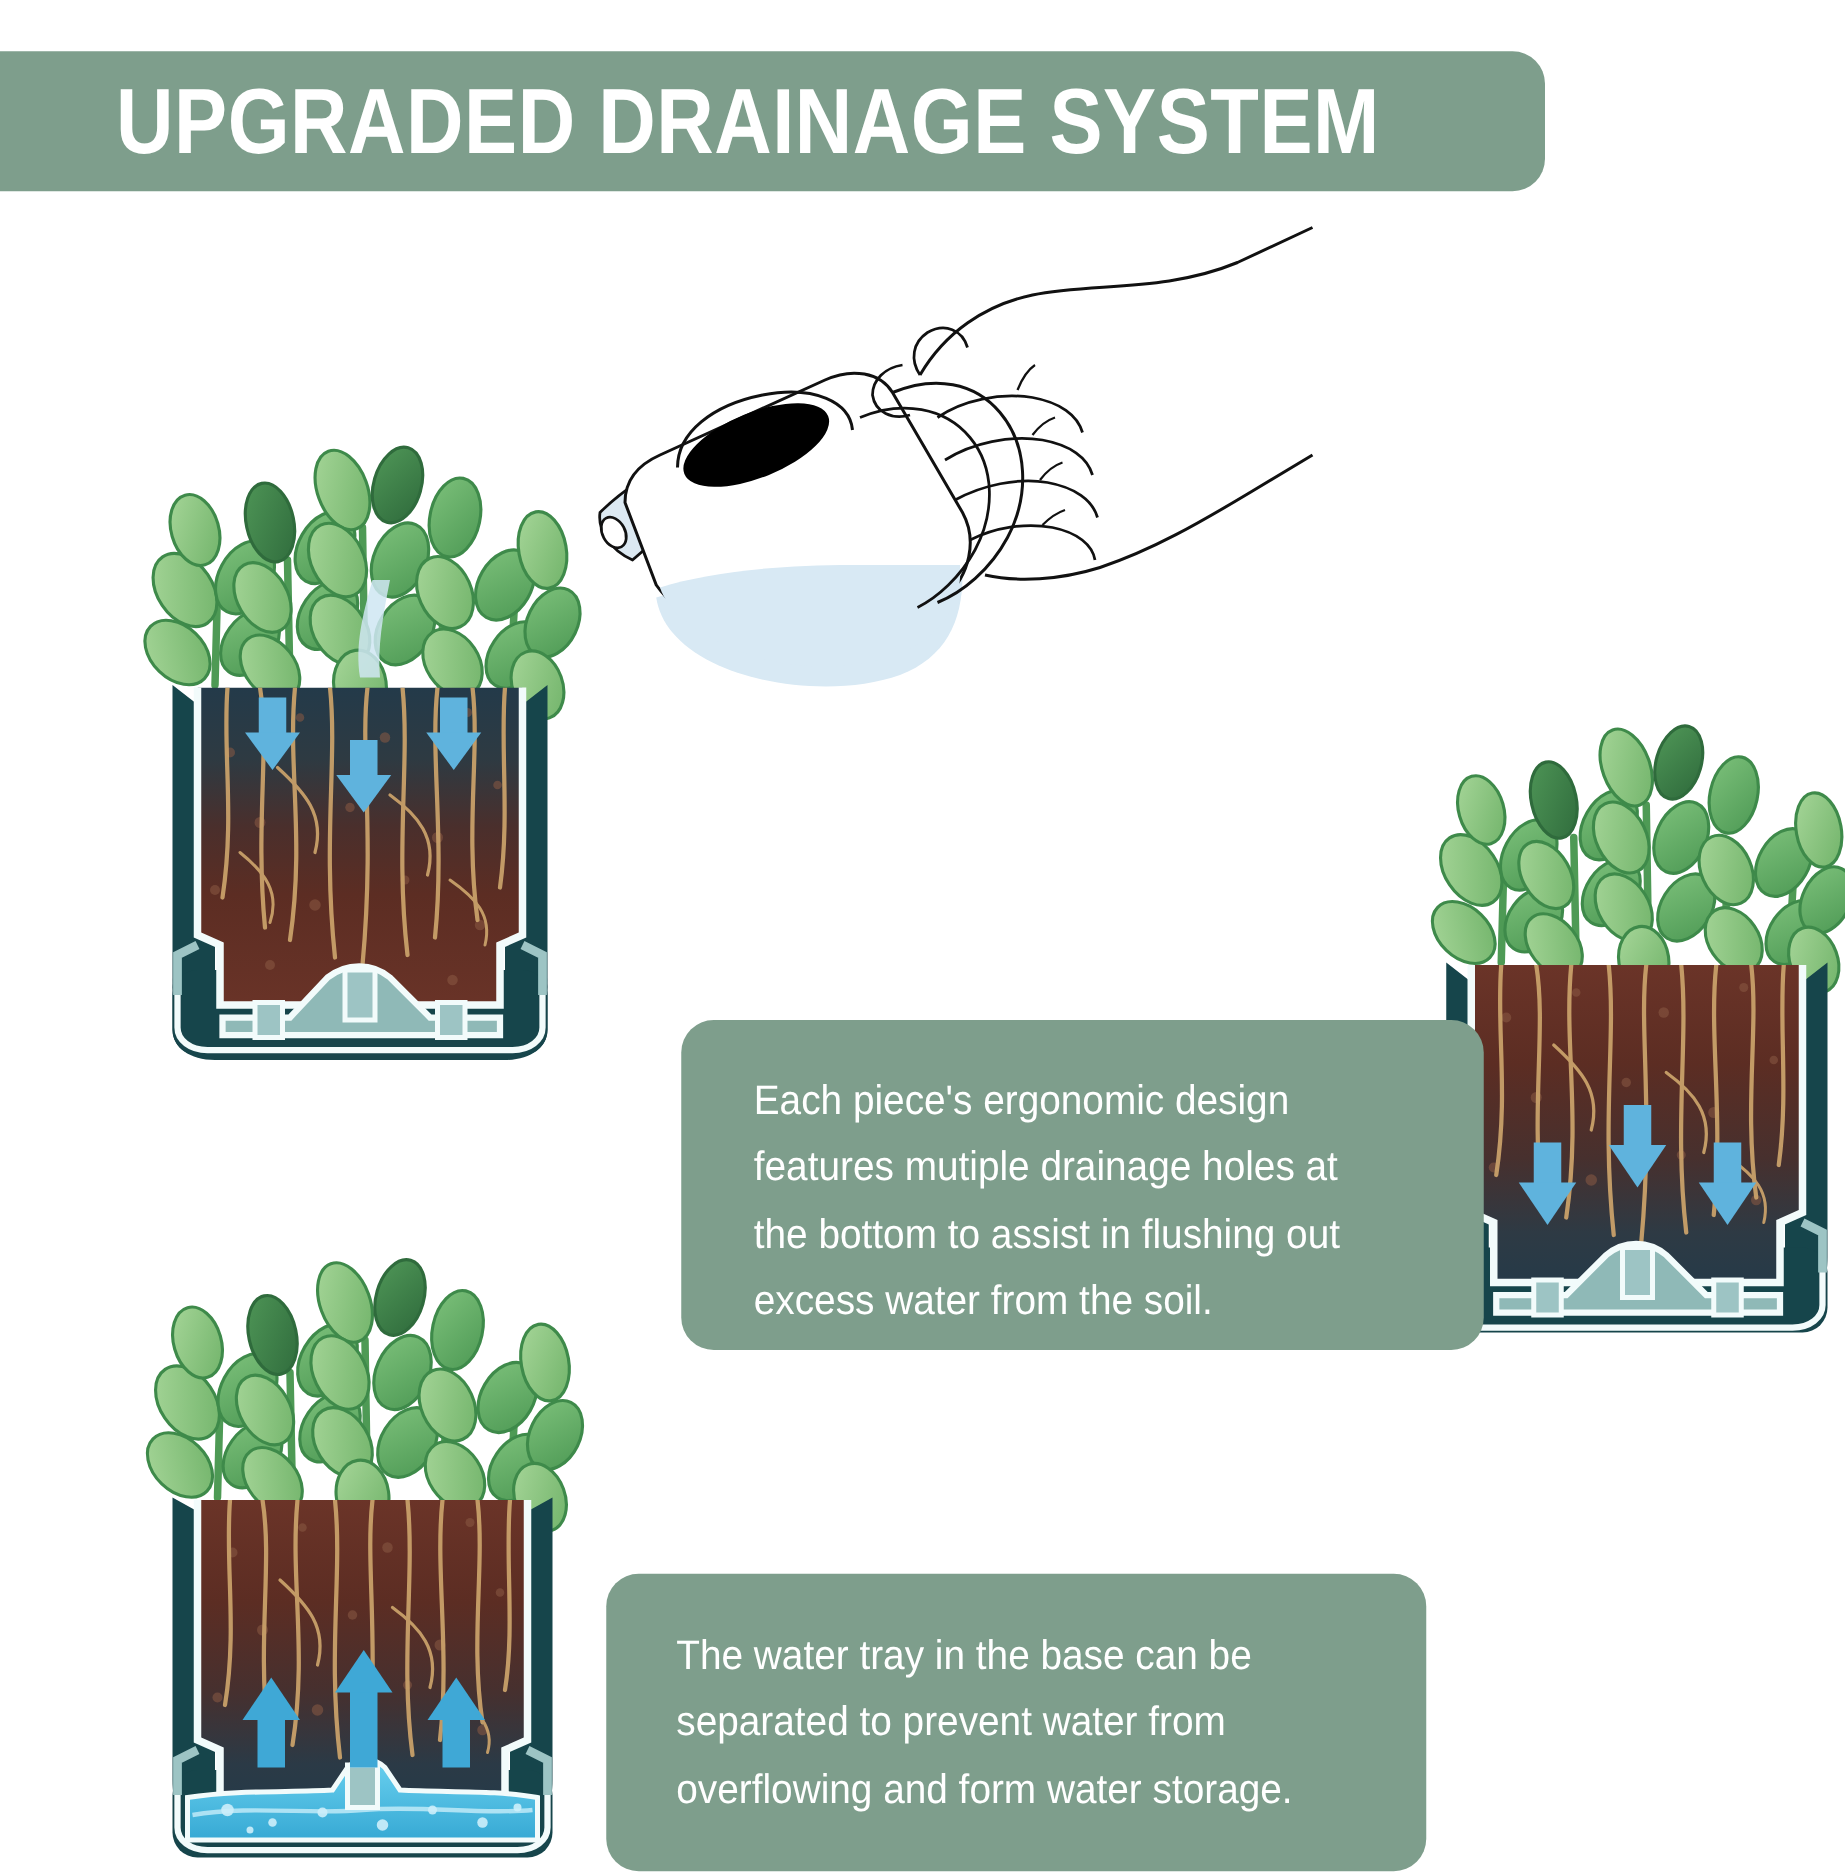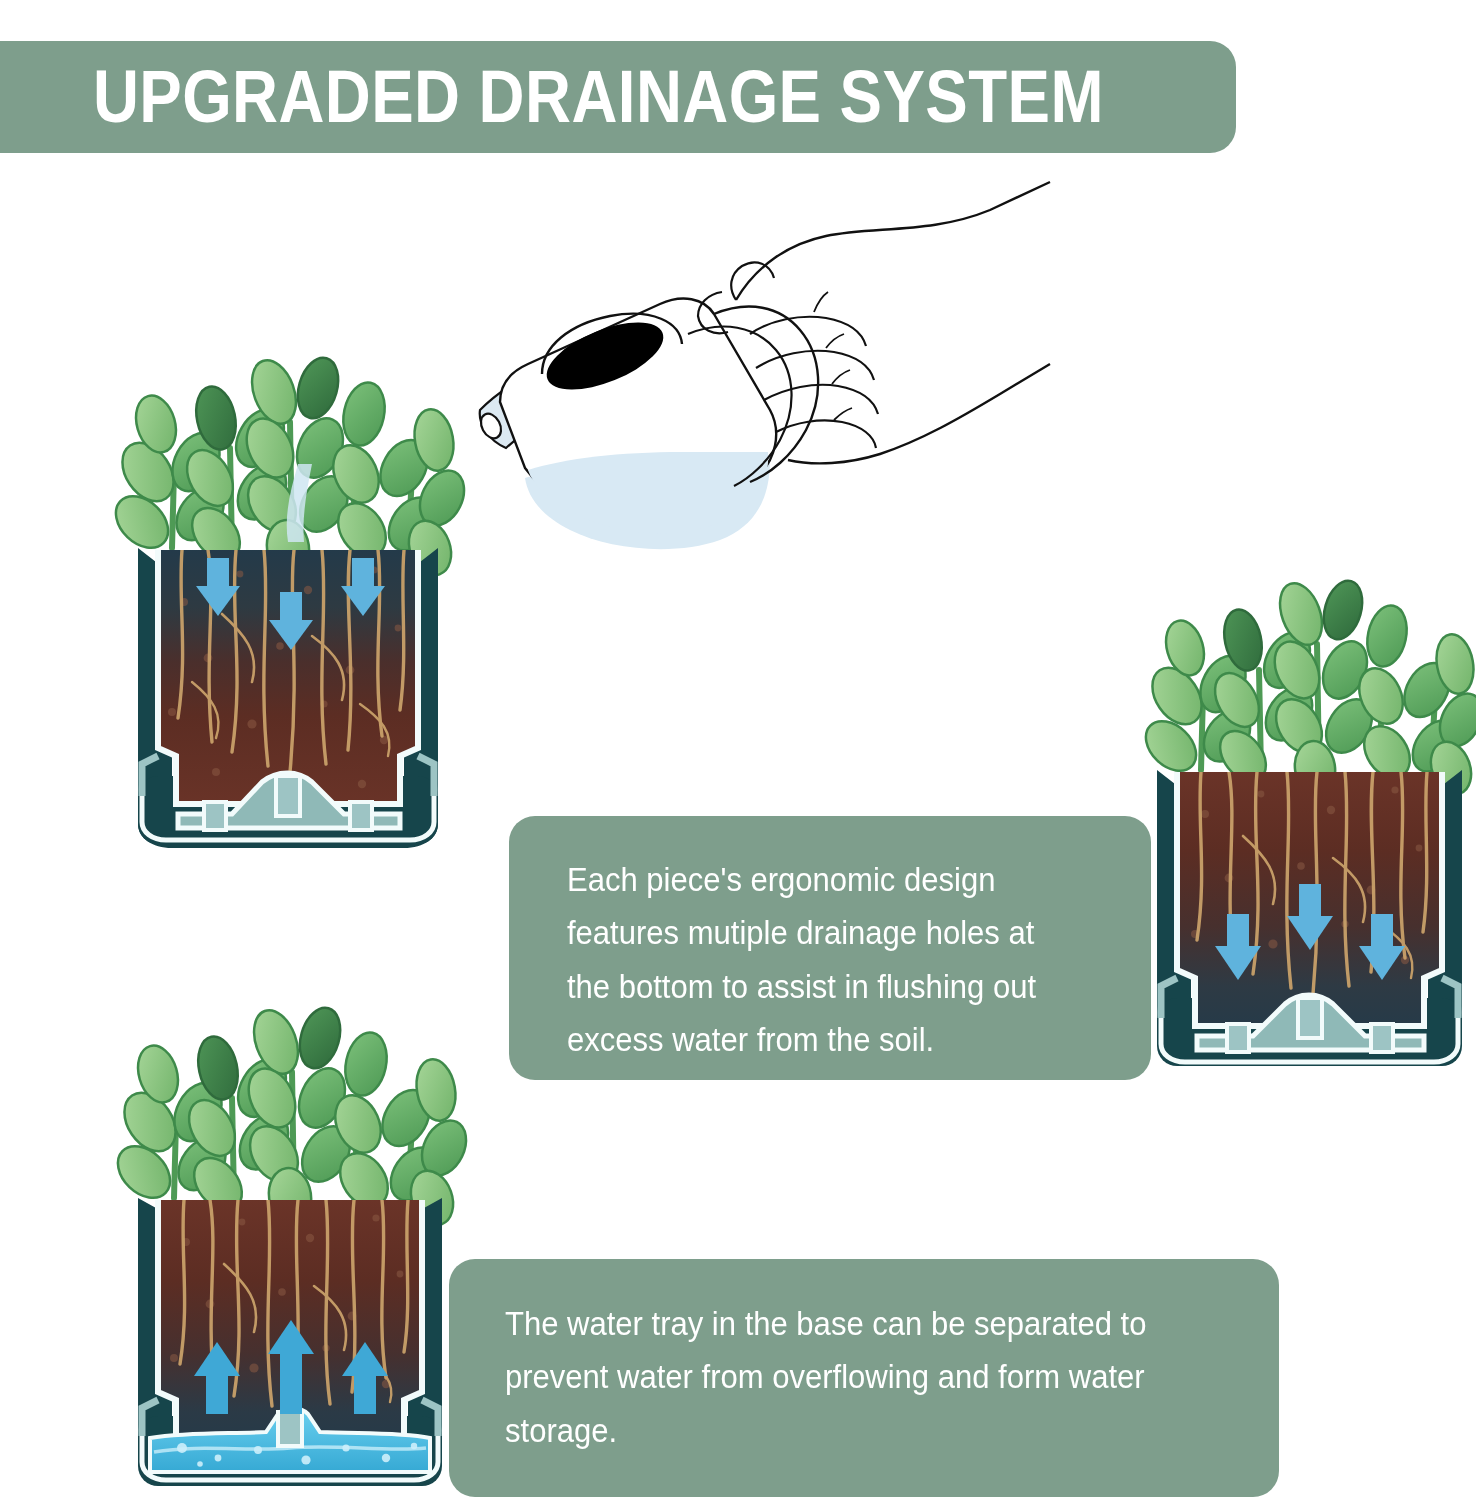--- a/index.html
+++ b/index.html
@@ -24,34 +24,35 @@
     white-space:nowrap;
     line-height:1;
   }
 
   
   .callout{
     position:absolute;
     background:var(--sage,#7e9e8c);
     color:#ffffff;
     border-radius:26px;
+    margin-left:36px;
   }
   .callout p{
     font-size:33px;
     line-height:1.62;
     transform:scaleX(.94);
     transform-origin:left top;
     white-space:pre-line;
   }
   #callout-drainage{
     left:509px; top:816px; width:642px; height:264px;
     padding:37px 34px 0 58px;
   }
   #callout-tray{
-    left:449px; top:1259px; width:830px; height:238px;
+    left:449px; top:1259px; width:656px; height:238px;
     padding:38px 34px 0 56px;
   }
 
   
   .scene{ position:absolute; }
   .scene svg{ display:block; overflow:visible; }
 
   #scene-top-left{ left:112px; top:352px; width:352px; height:516px; }
   #scene-right{    left:1143px; top:578px; width:333px; height:512px; }
   #scene-bottom-left{ left:110px; top:1000px; width:360px; height:500px; }

